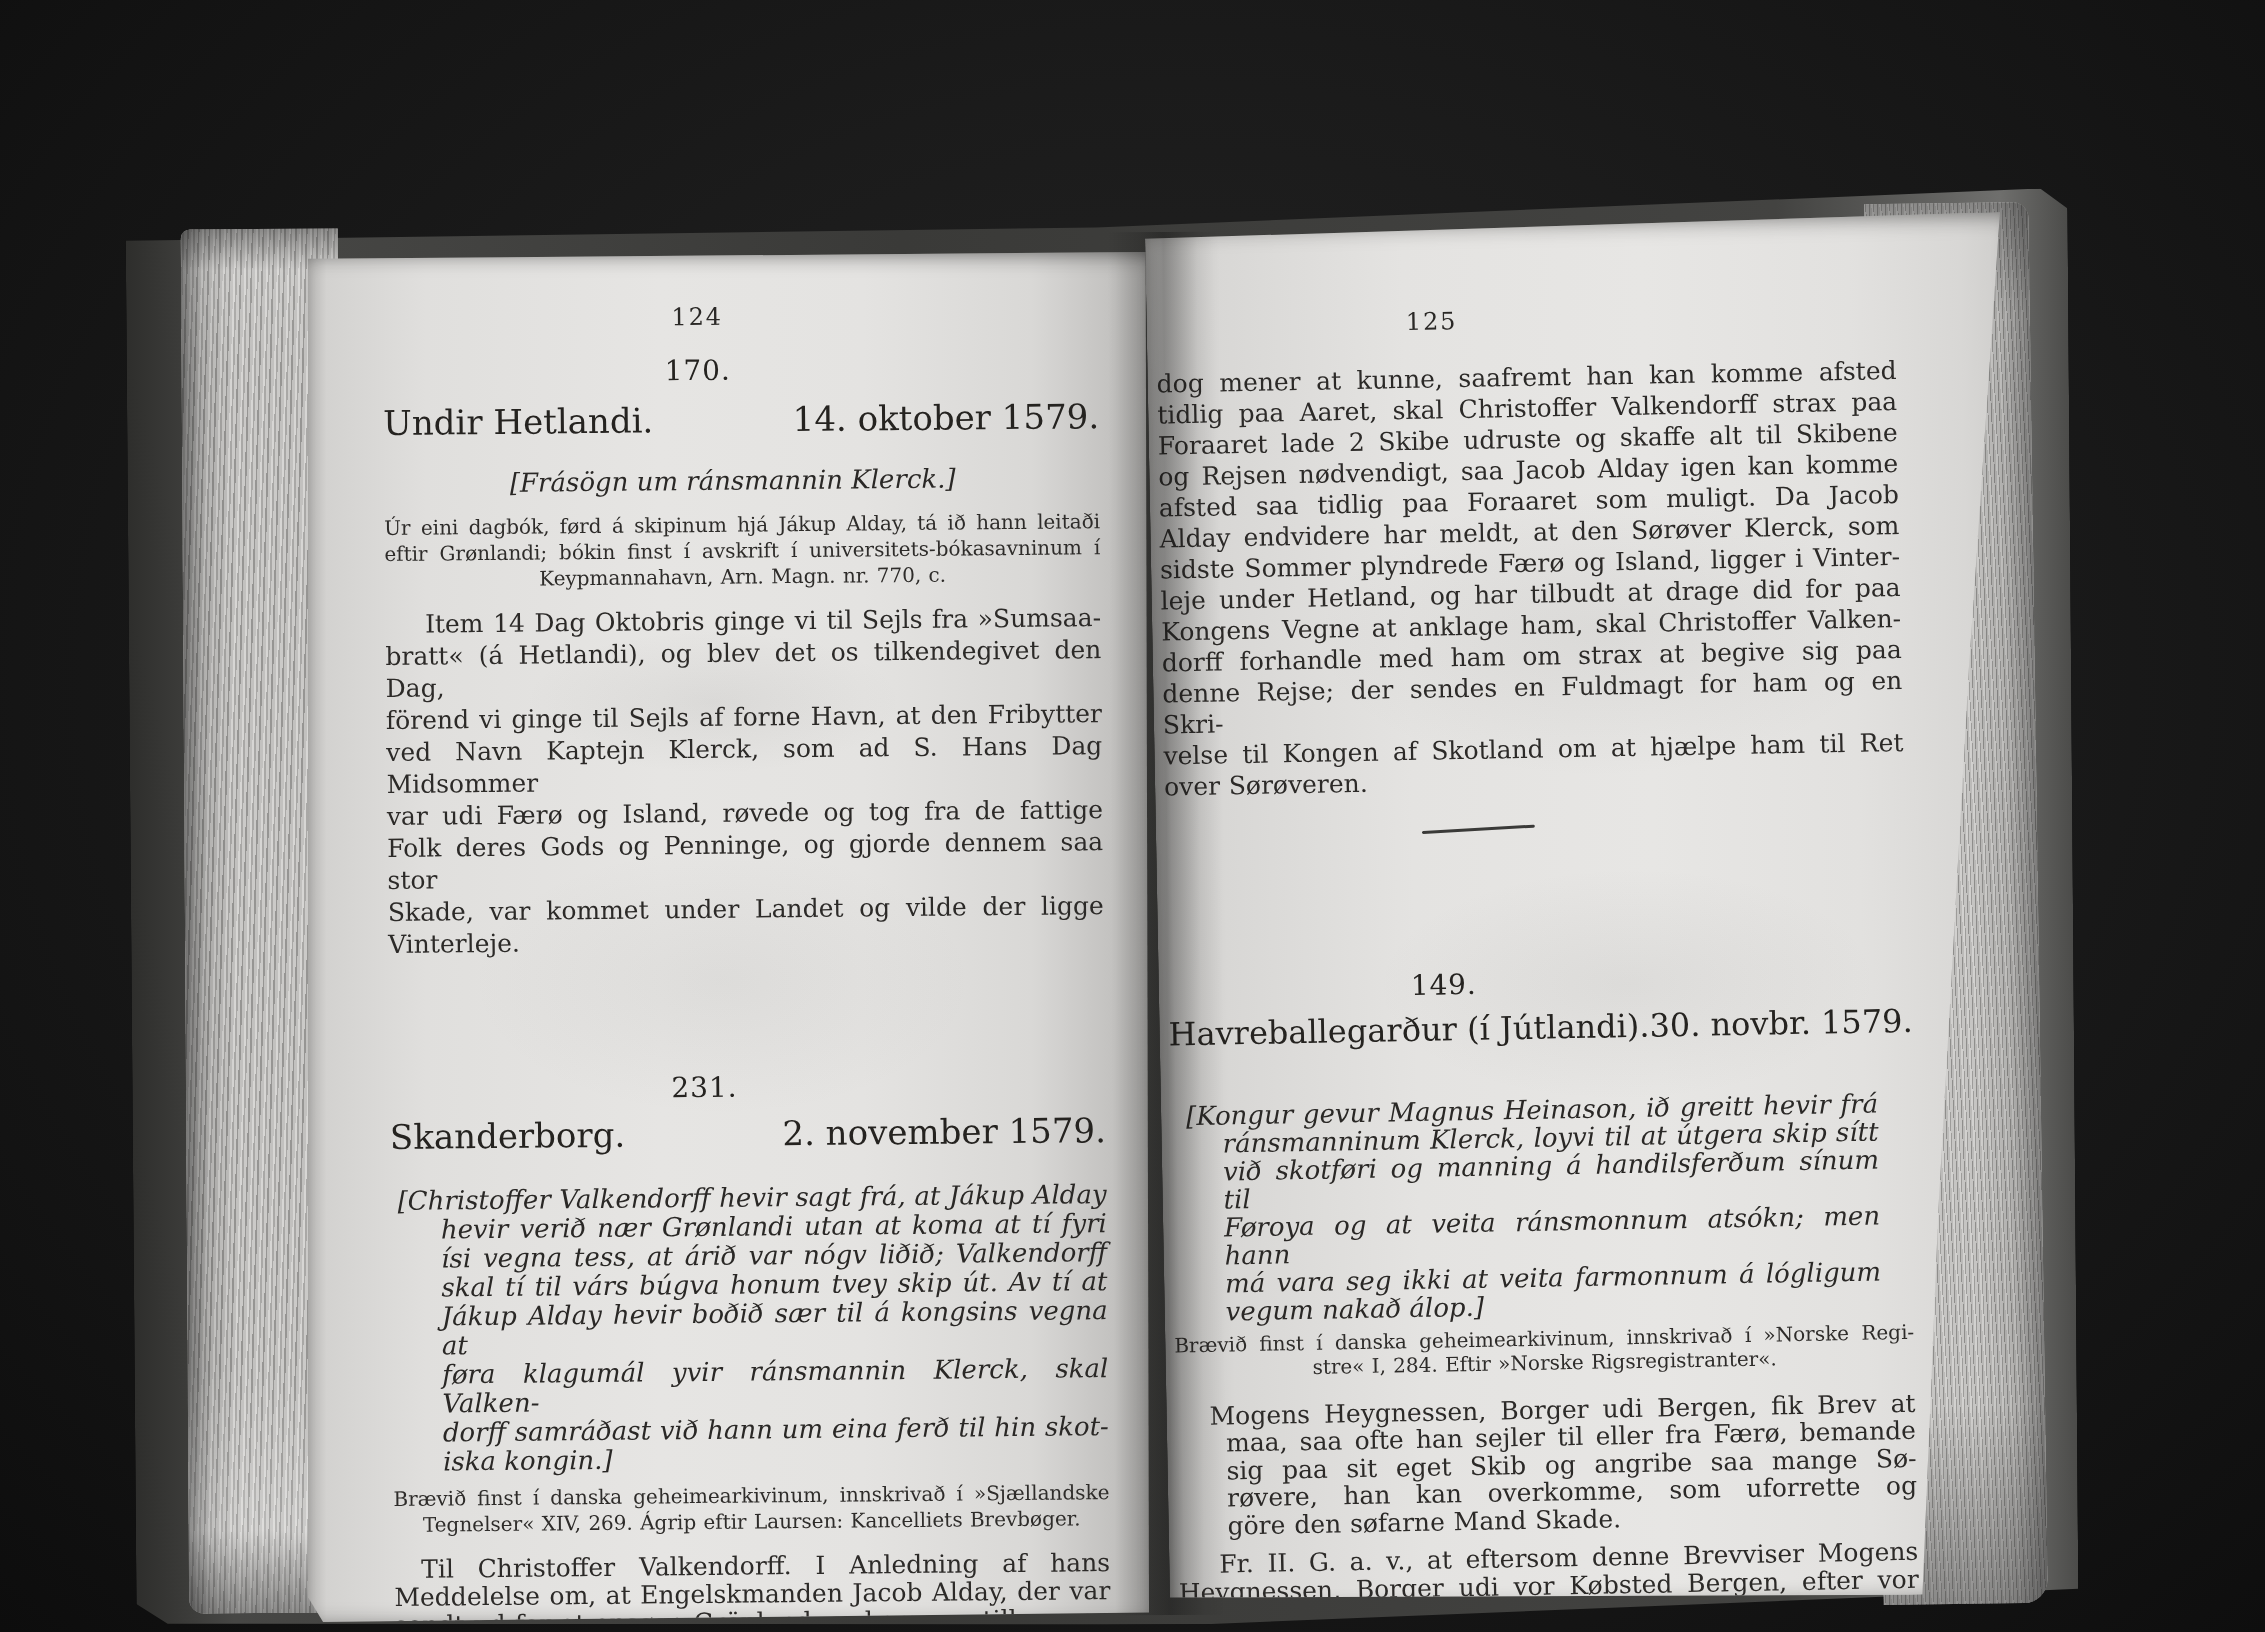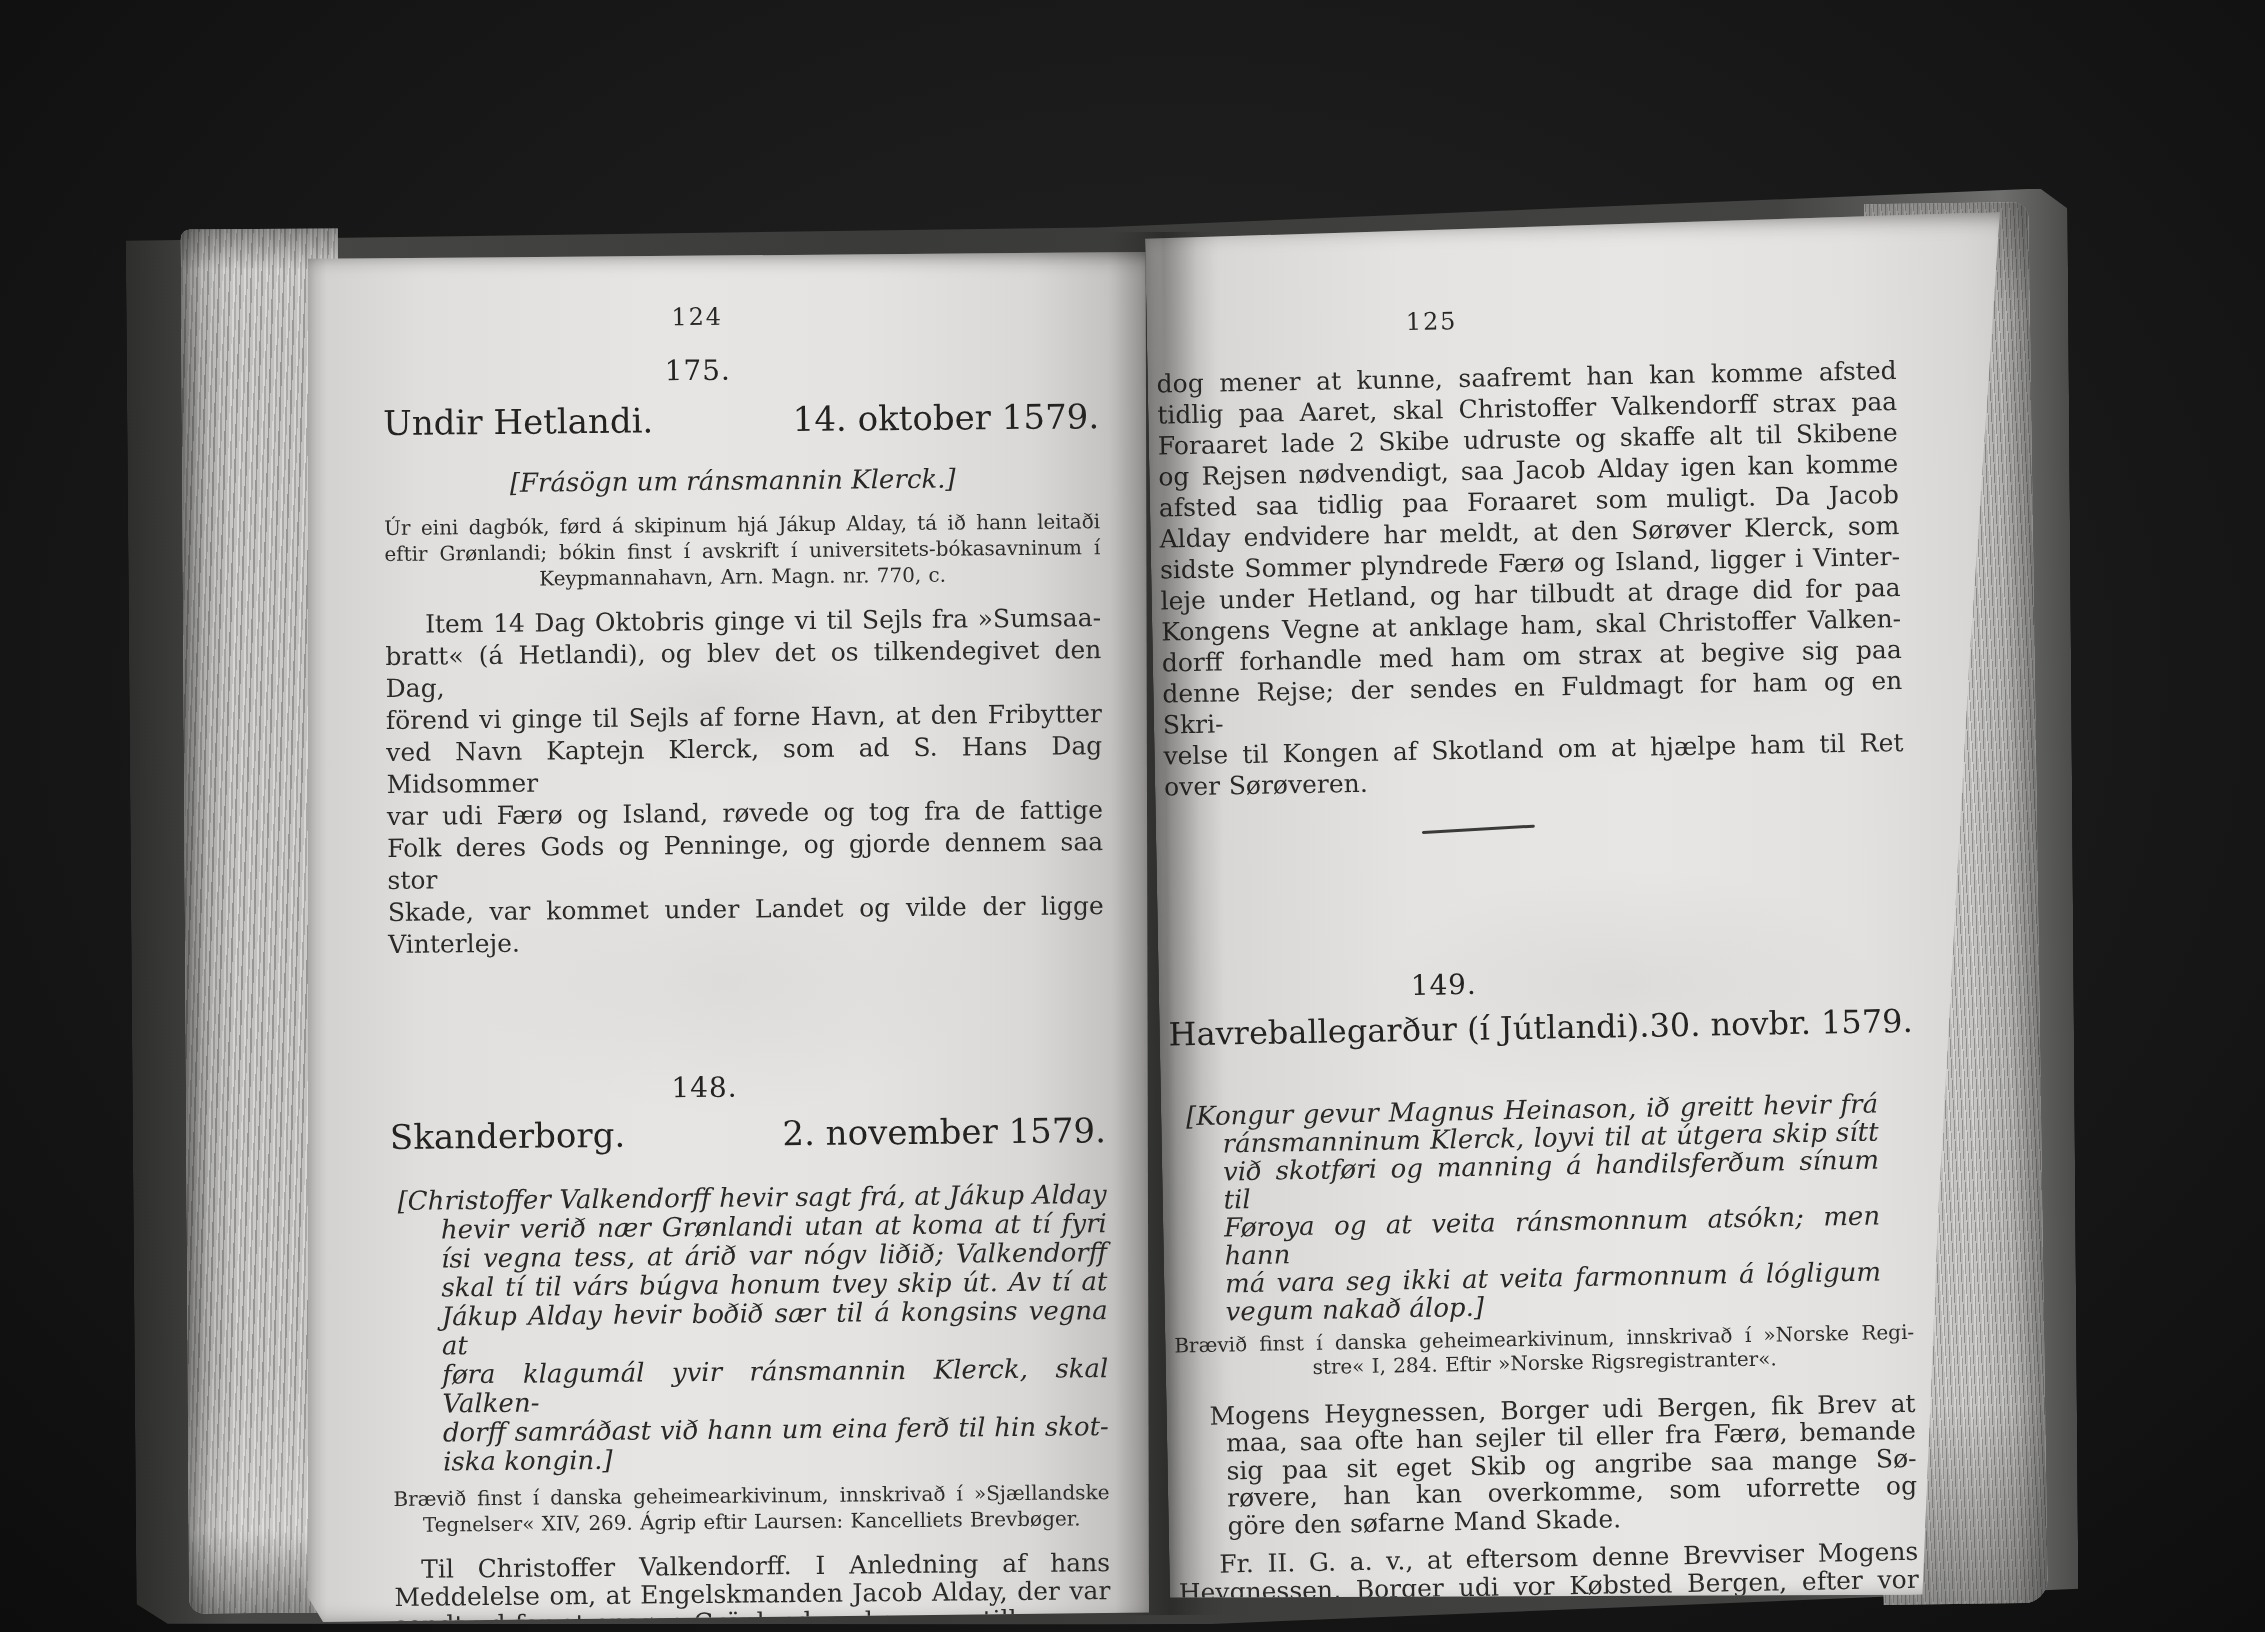--- a/index.html
+++ b/index.html
@@ -110,21 +110,21 @@
   <div class="cover"></div>
   <div class="edges-left"></div>
   <div class="edges-right"></div>
 
   <div class="page page-left">
     <div class="smudge" style="left:216px;top:378px;width:378px;height:144px;background:radial-gradient(rgba(120,120,118,0.10),rgba(0,0,0,0) 70%);"></div>
     <div class="smudge" style="left:162px;top:594px;width:504px;height:270px;background:radial-gradient(rgba(120,120,118,0.08),rgba(0,0,0,0) 70%);"></div>
     <div class="content content-left">
       <div class="pagenum shift-l">124</div>
 
-      <div class="secnum l-secnum1"><span class="shift-l" style="display:inline-block">175.</span></div>
+      <div class="secnum l-secnum1"><span class="shift-l" style="display:inline-block">170.</span></div>
       <div class="dateline l-date1">
         <span>Undir Hetlandi.</span>
         <span>14. oktober 1579.</span>
       </div>
       <div class="italics l-sum1">[Frásögn um ránsmannin Klerck.]</div>
       <div class="srcnote l-src1">
         <div class="jlines">Úr eini dagbók, førd á skipinum hjá Jákup Alday, tá ið hann leitaði
 eftir Grønlandi; bókin finst í avskrift í universitets-bókasavninum í</div>
         <div class="clast">Keypmannahavn, Arn. Magn. nr. 770, c.</div>
       </div>
@@ -132,21 +132,21 @@
         <div class="jlines">Item 14 Dag Oktobris ginge vi til Sejls fra »Sumsaa-
 bratt« (á Hetlandi), og blev det os tilkendegivet den Dag,
 förend vi ginge til Sejls af forne Havn, at den Fribytter
 ved Navn Kaptejn Klerck, som ad S. Hans Dag Midsommer
 var udi Færø og Island, røvede og tog fra de fattige
 Folk deres Gods og Penninge, og gjorde dennem saa stor
 Skade, var kommet under Landet og vilde der ligge</div>
         <div class="lastline">Vinterleje.</div>
       </div>
 
-      <div class="secnum l-secnum2"><span class="shift-l" style="display:inline-block">148.</span></div>
+      <div class="secnum l-secnum2"><span class="shift-l" style="display:inline-block">231.</span></div>
       <div class="dateline l-date2">
         <span>Skanderborg.</span>
         <span>2. november 1579.</span>
       </div>
       <div class="italics l-sum2">
         <div class="jlines">[Christoffer Valkendorff hevir sagt frá, at Jákup Alday
 hevir verið nær Grønlandi utan at koma at tí fyri
 ísi vegna tess, at árið var nógv liðið; Valkendorff
 skal tí til várs búgva honum tvey skip út.  Av tí at
 Jákup Alday hevir boðið sær til á kongsins vegna at

